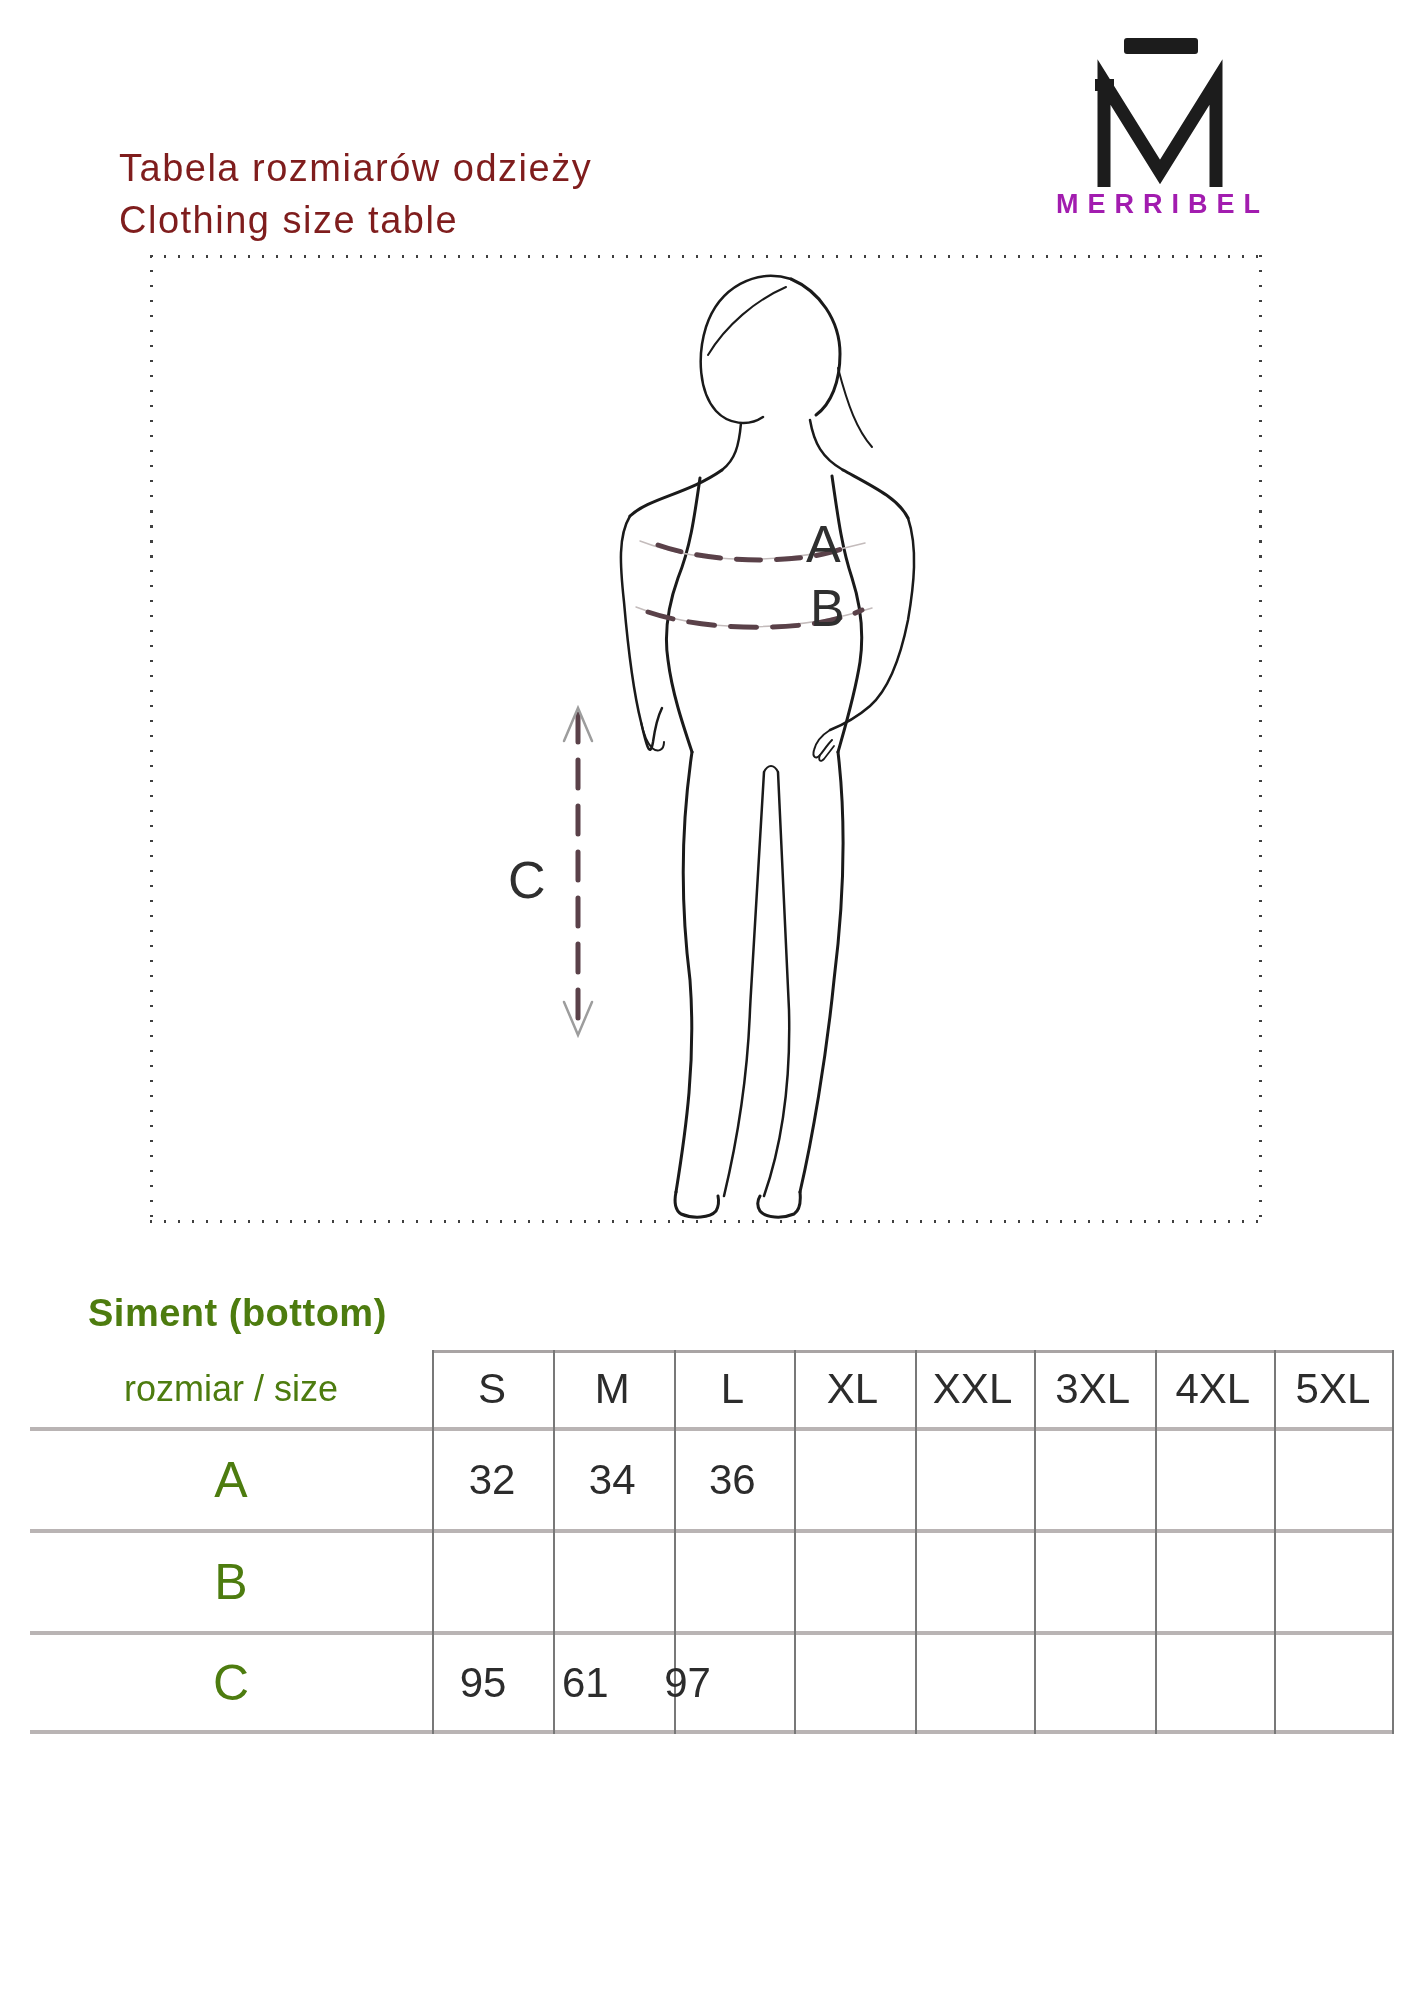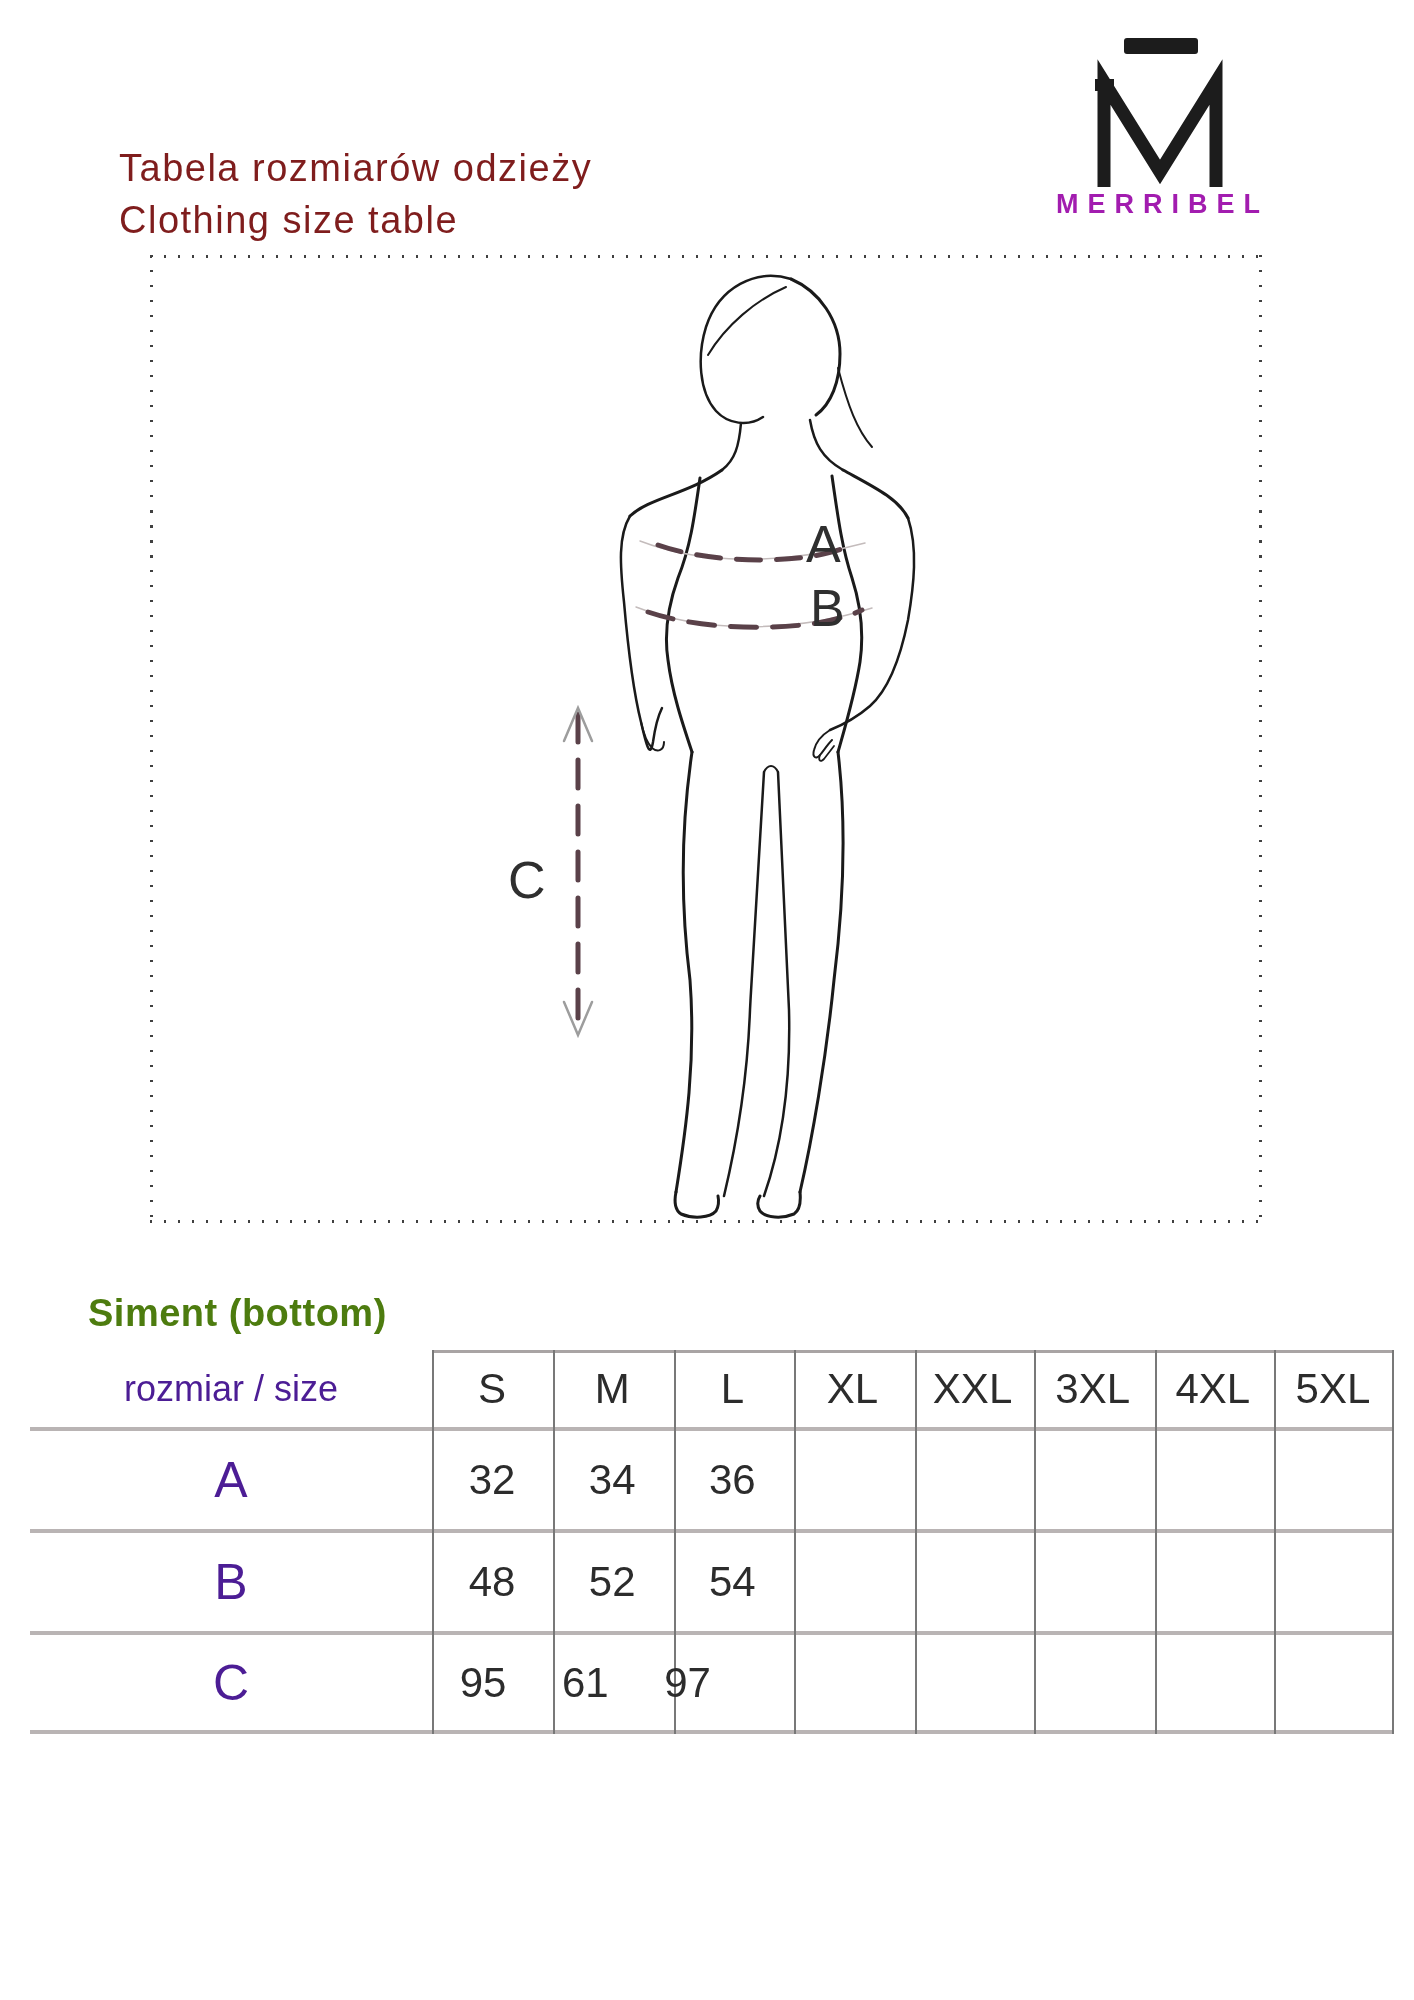--- a/index.html
+++ b/index.html
@@ -18,21 +18,21 @@
   .dotline-v{width:3px;background:repeating-linear-gradient(to bottom,#404040 0 2.5px,transparent 2.5px 15px);}
   .meas-label{font-size:52px;font-weight:300;color:#2f2f2f;}
   .product-title{font-size:38px;font-weight:700;letter-spacing:0.5px;color:#4d7c0f;white-space:nowrap;}
   .hline{background:#b9b4b4;height:4px;}
   .hline-thin{background:#a9a4a4;height:3px;}
   .vline{background:#787878;width:2px;}
   .cells{display:flex;align-items:center;}
   .cells>div{flex:1 1 0;text-align:center;}
   .th{font-size:42px;font-weight:300;color:#2c2c2c;}
   .td{font-size:42px;font-weight:300;color:#2c2c2c;}
-  .rowlabel{display:flex;align-items:center;justify-content:center;font-weight:300;color:#4c1d95;}
+  .rowlabel{display:flex;align-items:center;justify-content:center;font-weight:300;color:#4d7c0f;}
   svg{display:block;}
 </style>
 </head>
 <body>
 
 <div class="page">
 
   <div class="abs title" style="left:119px;top:142px;">
     <div>Tabela rozmiarów odzieży</div>
     <div>Clothing size table</div>
@@ -134,30 +134,20 @@
     <div class="td">34</div>
     <div class="td">36</div>
     <div class="td"></div>
     <div class="td"></div>
     <div class="td"></div>
     <div class="td"></div>
     <div class="td"></div>
   </div>
 
   <div class="abs rowlabel" style="left:30px;top:1533px;width:402px;height:98px;font-size:50px;">B</div>
-  <div class="abs cells" style="left:432px;top:1533px;width:961px;height:98px;">
-    <div class="td">48</div>
-    <div class="td">52</div>
-    <div class="td">54</div>
-    <div class="td"></div>
-    <div class="td"></div>
-    <div class="td"></div>
-    <div class="td"></div>
-    <div class="td"></div>
-  </div>
 
   <div class="abs rowlabel" style="left:30px;top:1635px;width:402px;height:95px;font-size:50px;">C</div>
   <div class="abs cells" style="left:432px;top:1635px;width:818px;height:95px;">
     <div class="td">95</div>
     <div class="td">61</div>
     <div class="td">97</div>
     <div class="td"></div>
     <div class="td"></div>
     <div class="td"></div>
     <div class="td"></div>

